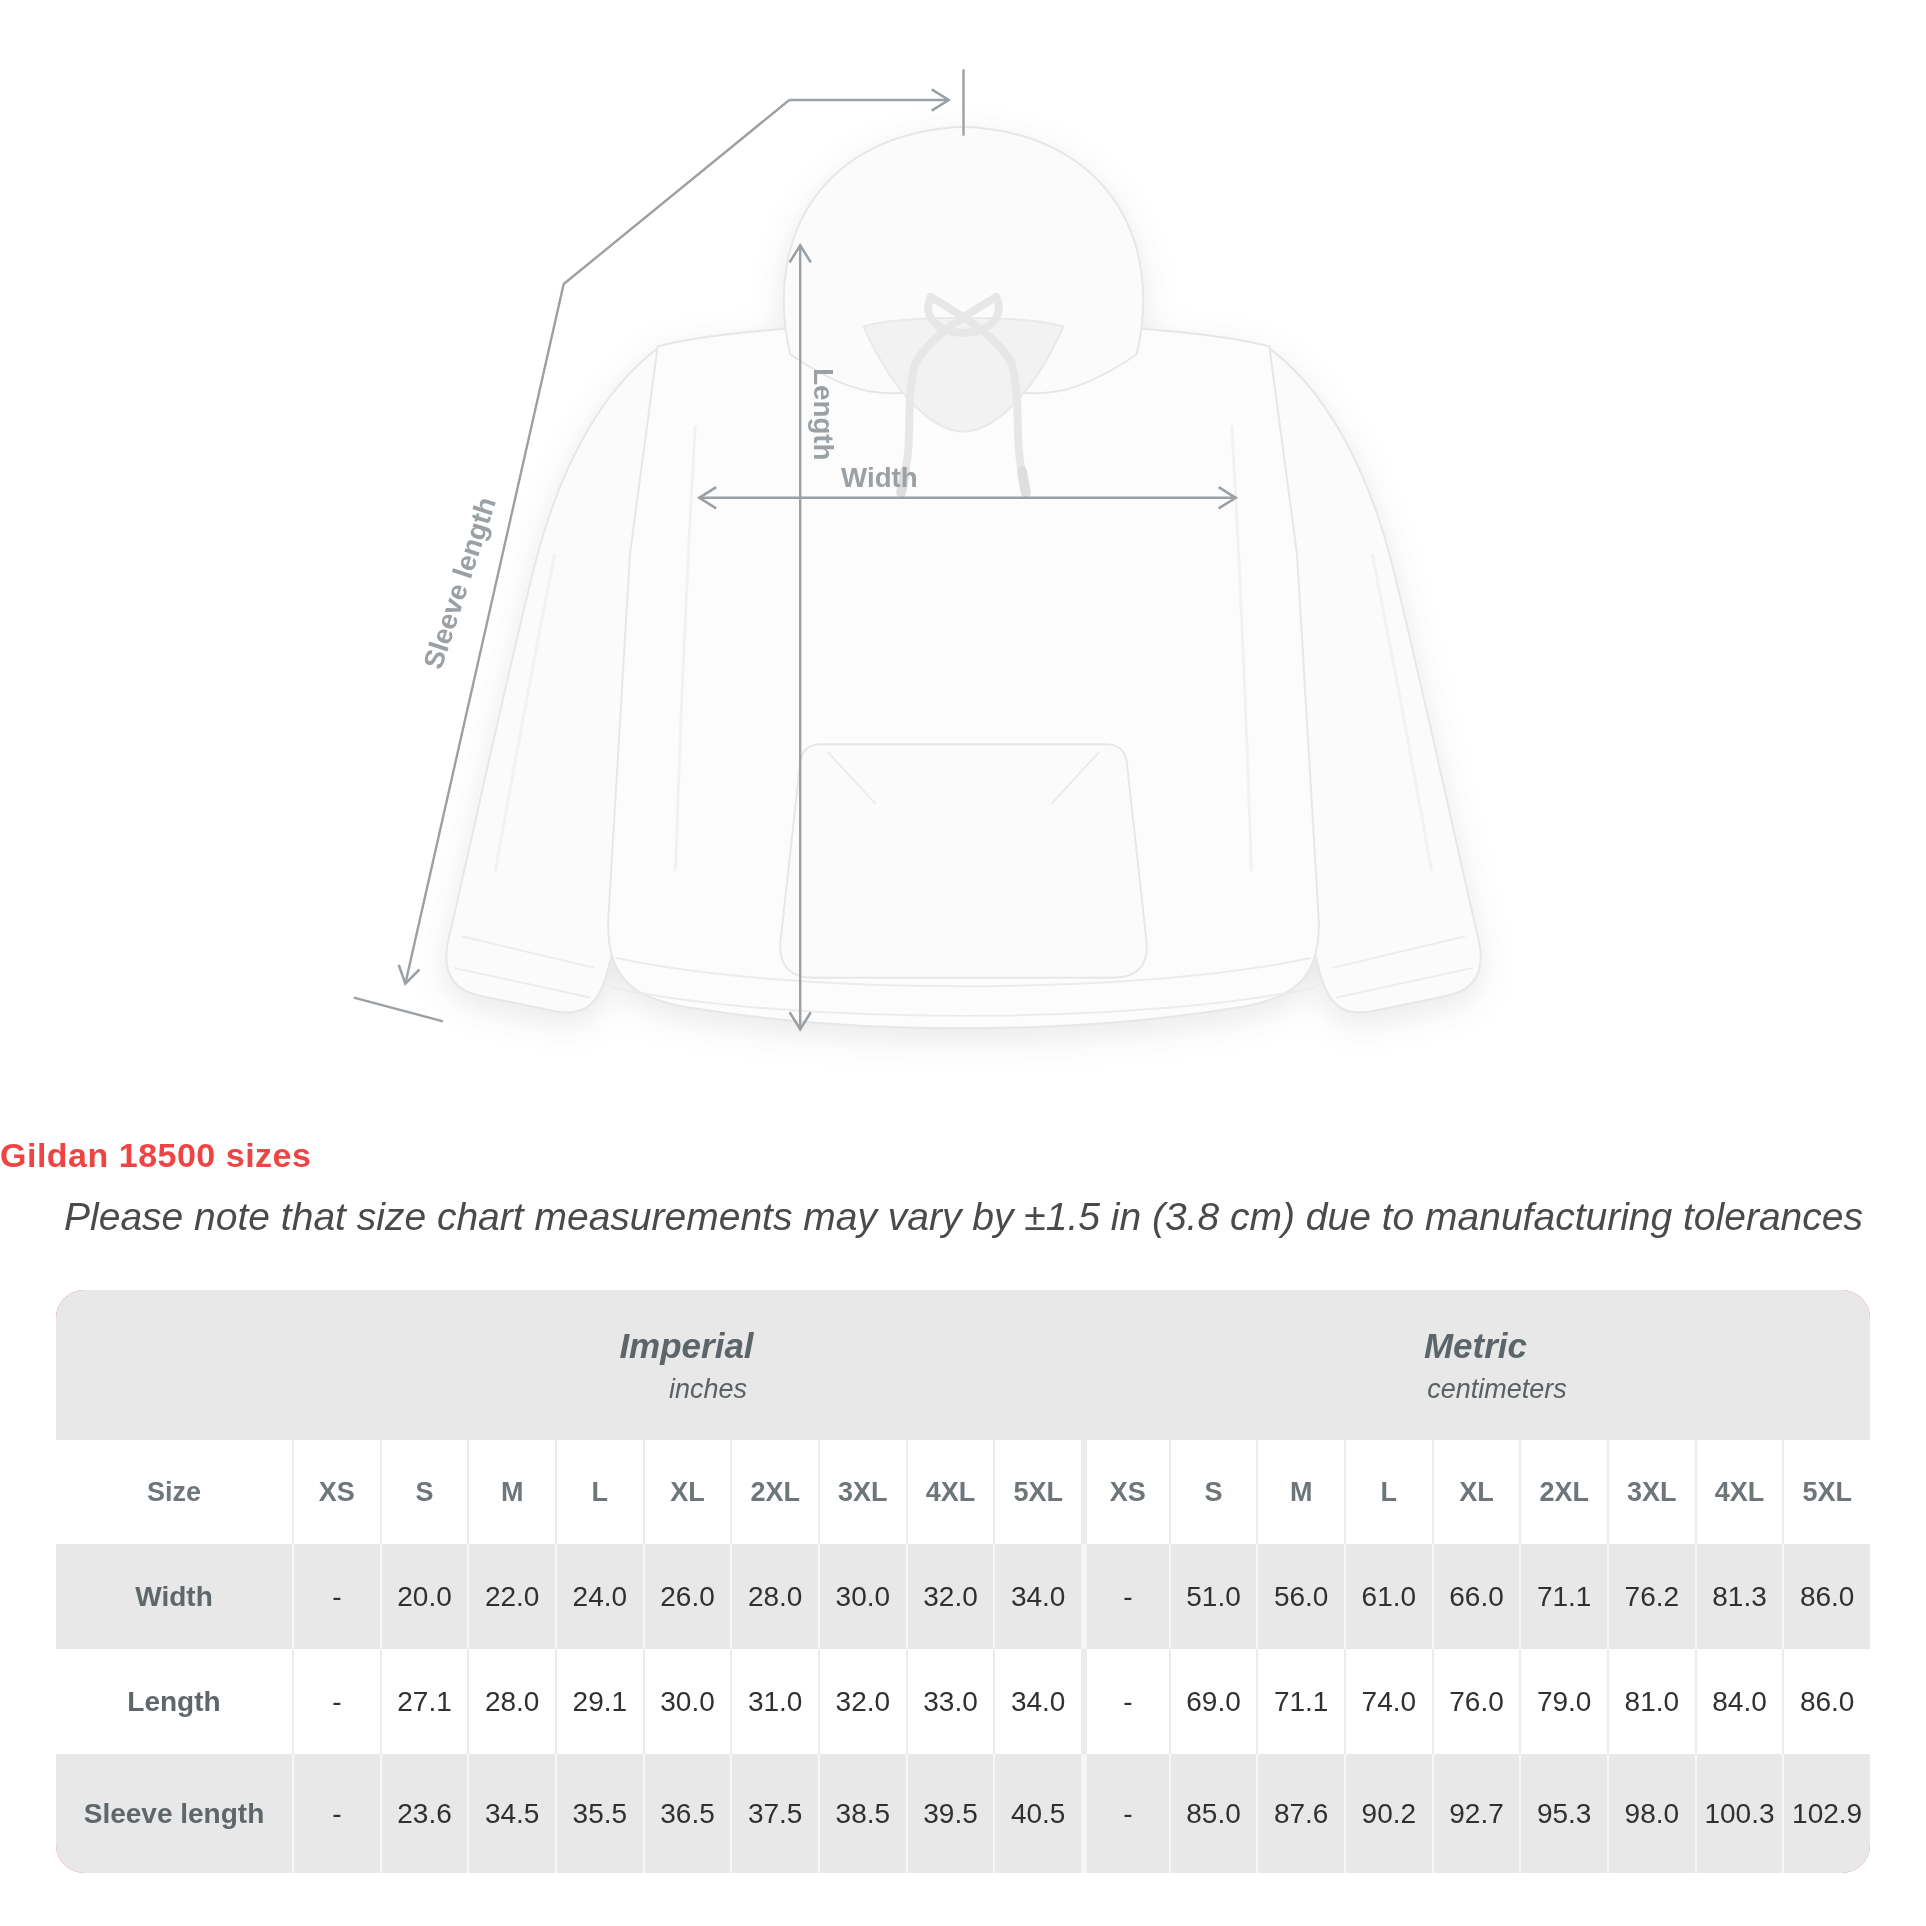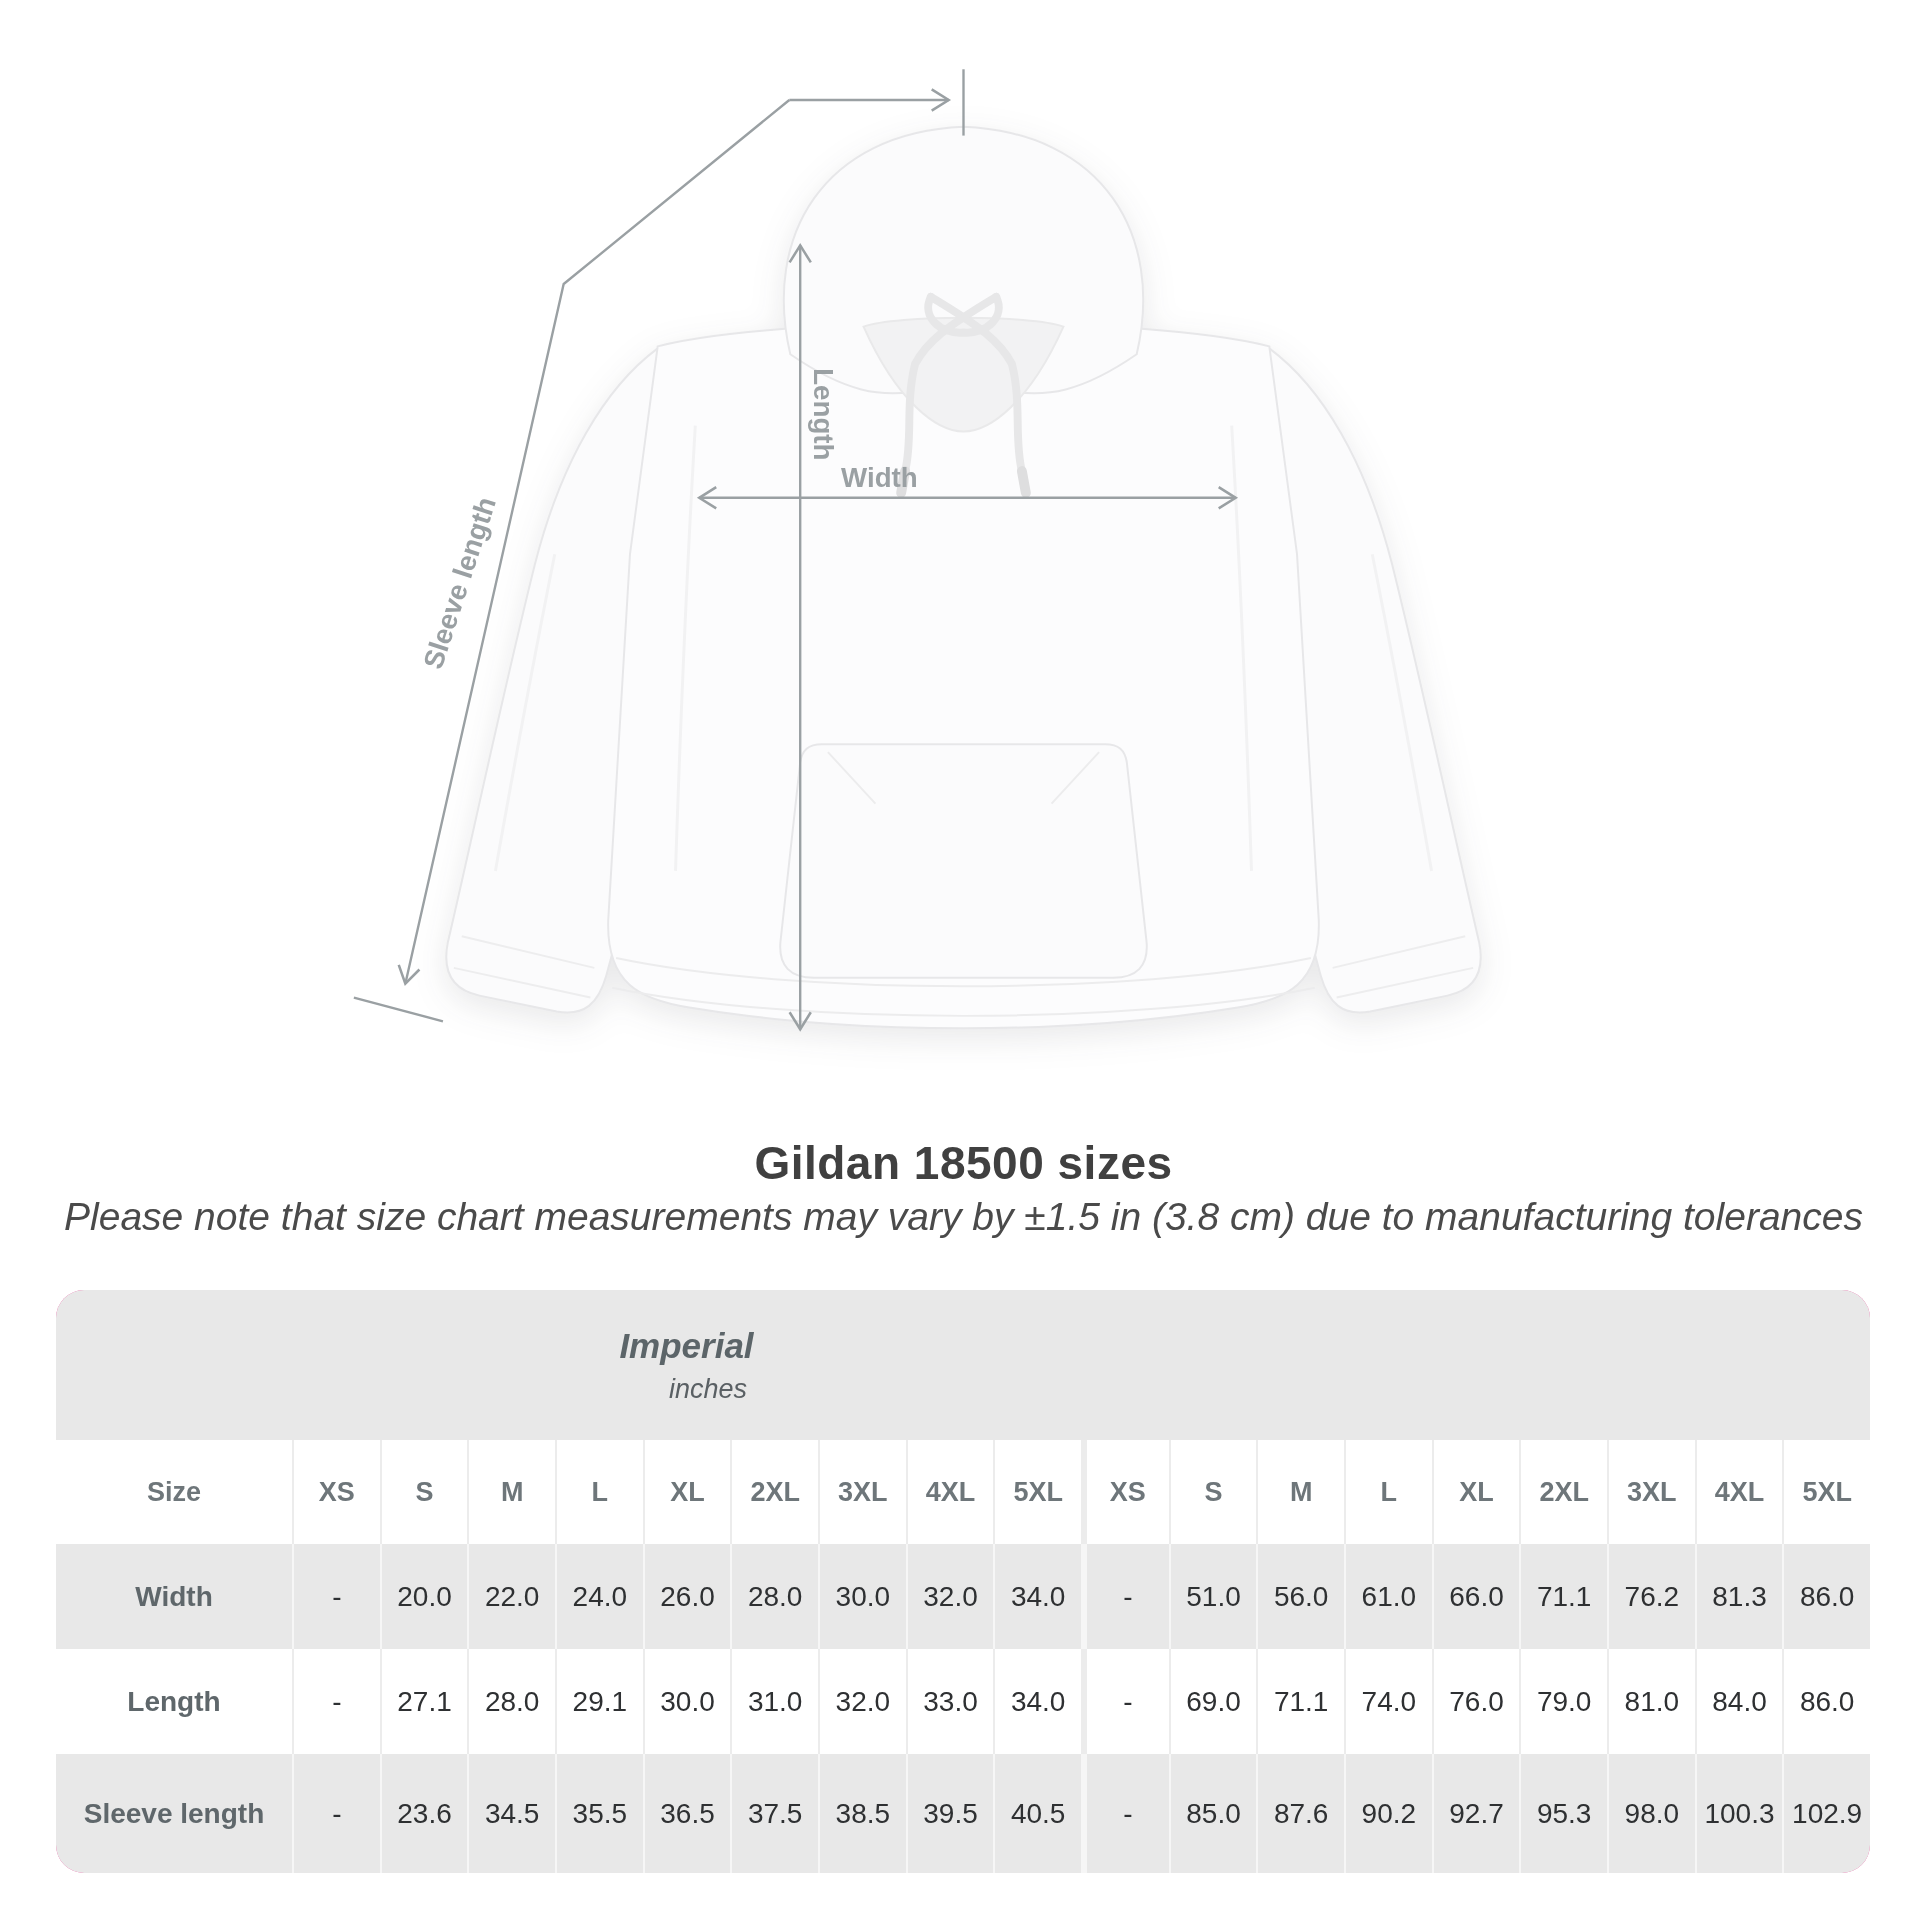--- a/index.html
+++ b/index.html
@@ -7,22 +7,22 @@
     position:relative;width:1927px;height:1927px;background:#ffffff;overflow:hidden;
     font-family:"Liberation Sans","DejaVu Sans",sans-serif;
   }
   
   .figure{position:absolute;top:0;left:0;}
   .garment{filter:drop-shadow(0 10px 16px rgba(40,40,45,.10));}
   .ann{stroke:#9aa0a3;stroke-width:2.4;fill:none;}
   .ann-label{fill:#9aa0a3;font-weight:bold;font-size:28px;}
   
   .title{
-    position:absolute;top:1136px;left:0;width:100%;text-align:center;
-    font-size:46px;font-weight:bold;color:#404040;letter-spacing:0.5px;
+    position:absolute;top:1136px;left:0;width:100%;
+    font-size:34px;font-weight:bold;color:#ef4444;letter-spacing:0.5px;
   }
   .subtitle{
     position:absolute;top:1195px;left:0;width:100%;text-align:center;
     font-size:39px;font-style:italic;color:#4a4a4a;
   }
   
   .table{
     position:absolute;top:1290px;left:56px;width:1814px;height:583px;
     border-radius:28px;overflow:hidden;background:#ec4899;
   }
@@ -101,20 +101,24 @@
 
   <div class="title">Gildan 18500 sizes</div>
   <div class="subtitle">Please note that size chart measurements may vary by ±1.5 in (3.8 cm) due to manufacturing tolerances</div>
 
   <div class="table">
     <div class="group-header">
       <div></div>
       <div class="gh-group">
         <div class="gh-name">Imperial</div>
         <div class="gh-unit">inches</div>
+      </div>
+      <div class="gh-group">
+        <div class="gh-name">Metric</div>
+        <div class="gh-unit">centimeters</div>
       </div>
     </div>
     <div class="tgrid">
         <div class="c head">Size</div>
         <div class="c head">XS</div>
         <div class="c head">S</div>
         <div class="c head">M</div>
         <div class="c head">L</div>
         <div class="c head">XL</div>
         <div class="c head">2XL</div>

